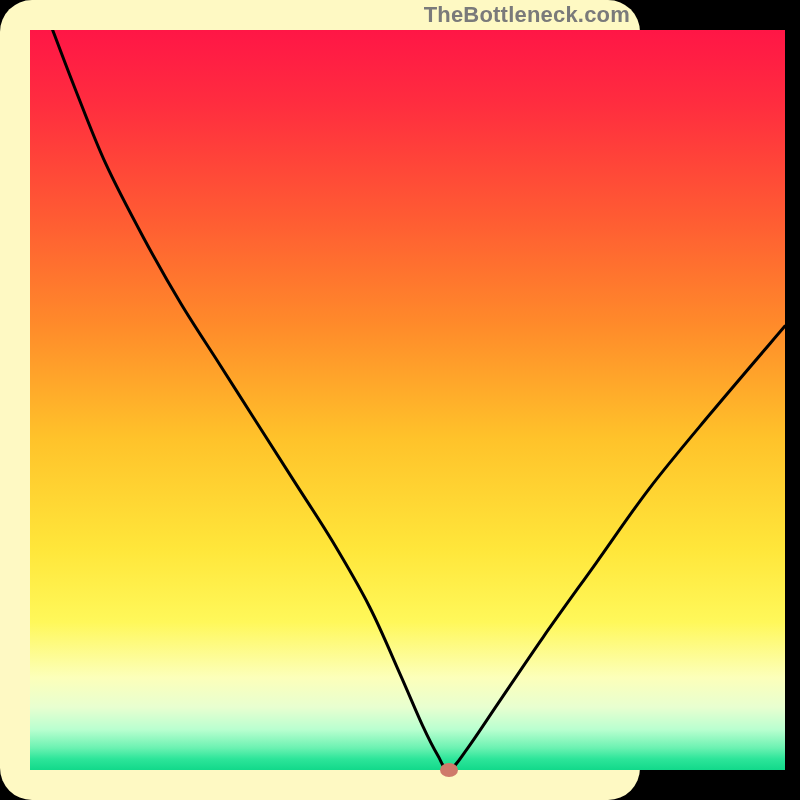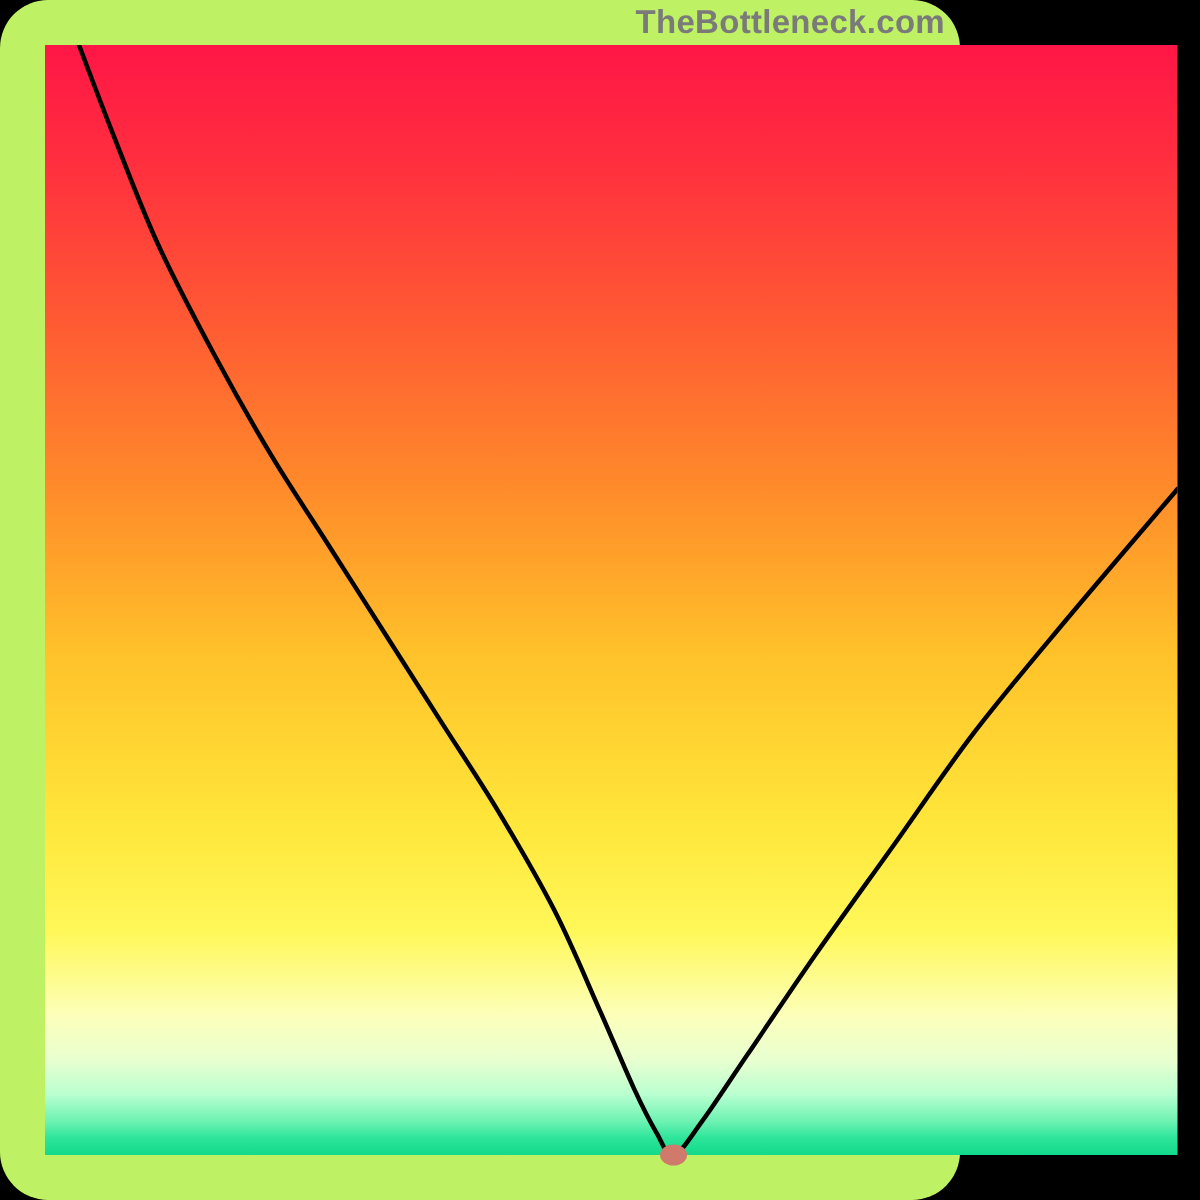--- a/index.html
+++ b/index.html
@@ -9,21 +9,21 @@
     height: 800px;
     background: #000;
     overflow: hidden;
   }
   .frame {
     position: absolute;
     left: 0;
     top: 0;
     width: 640px;
     height: 800px;
-    background: #bef264;
+    background: #fef9c3;
     border-radius: 32px;
   }
   .attribution {
     position: absolute;
     top: 2px;
     right: 10px;
     color: #7a7a7a;
     font-family: Arial, Helvetica, sans-serif;
     font-size: 22px;
     font-weight: 600;

